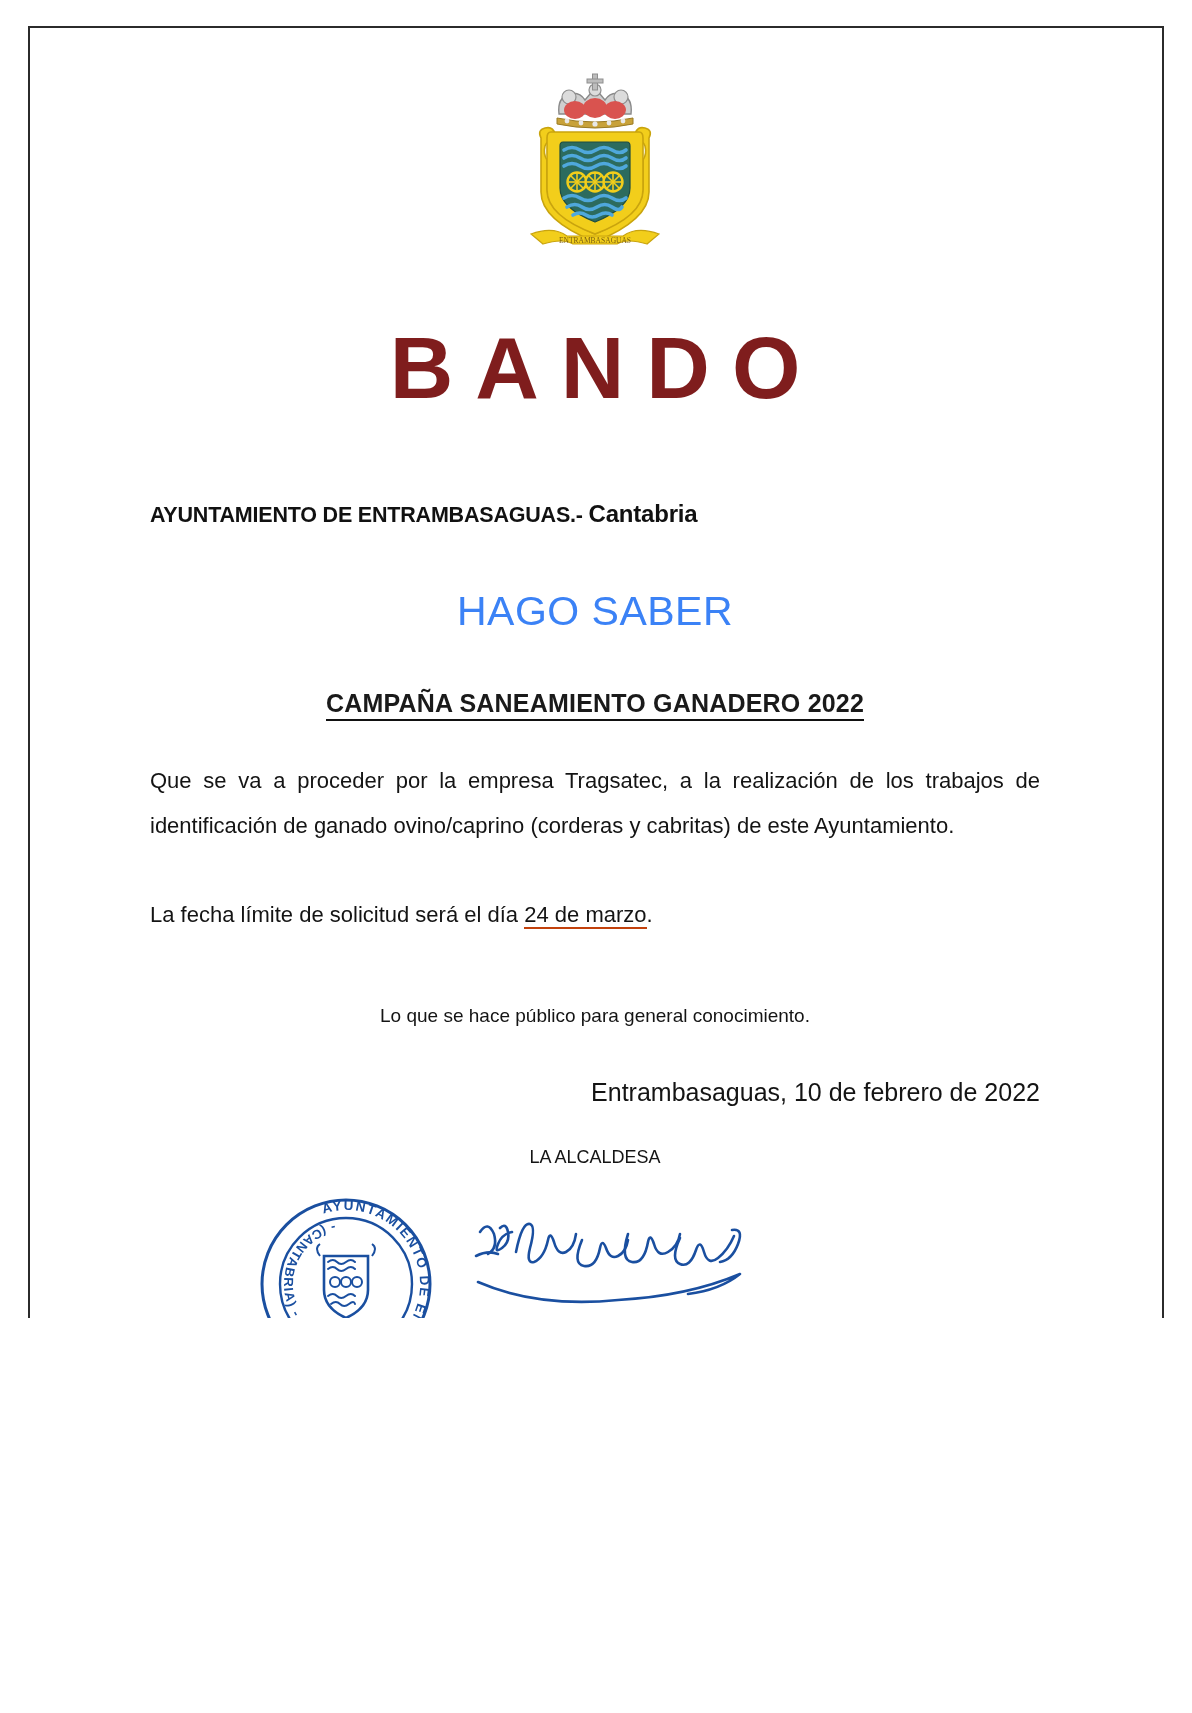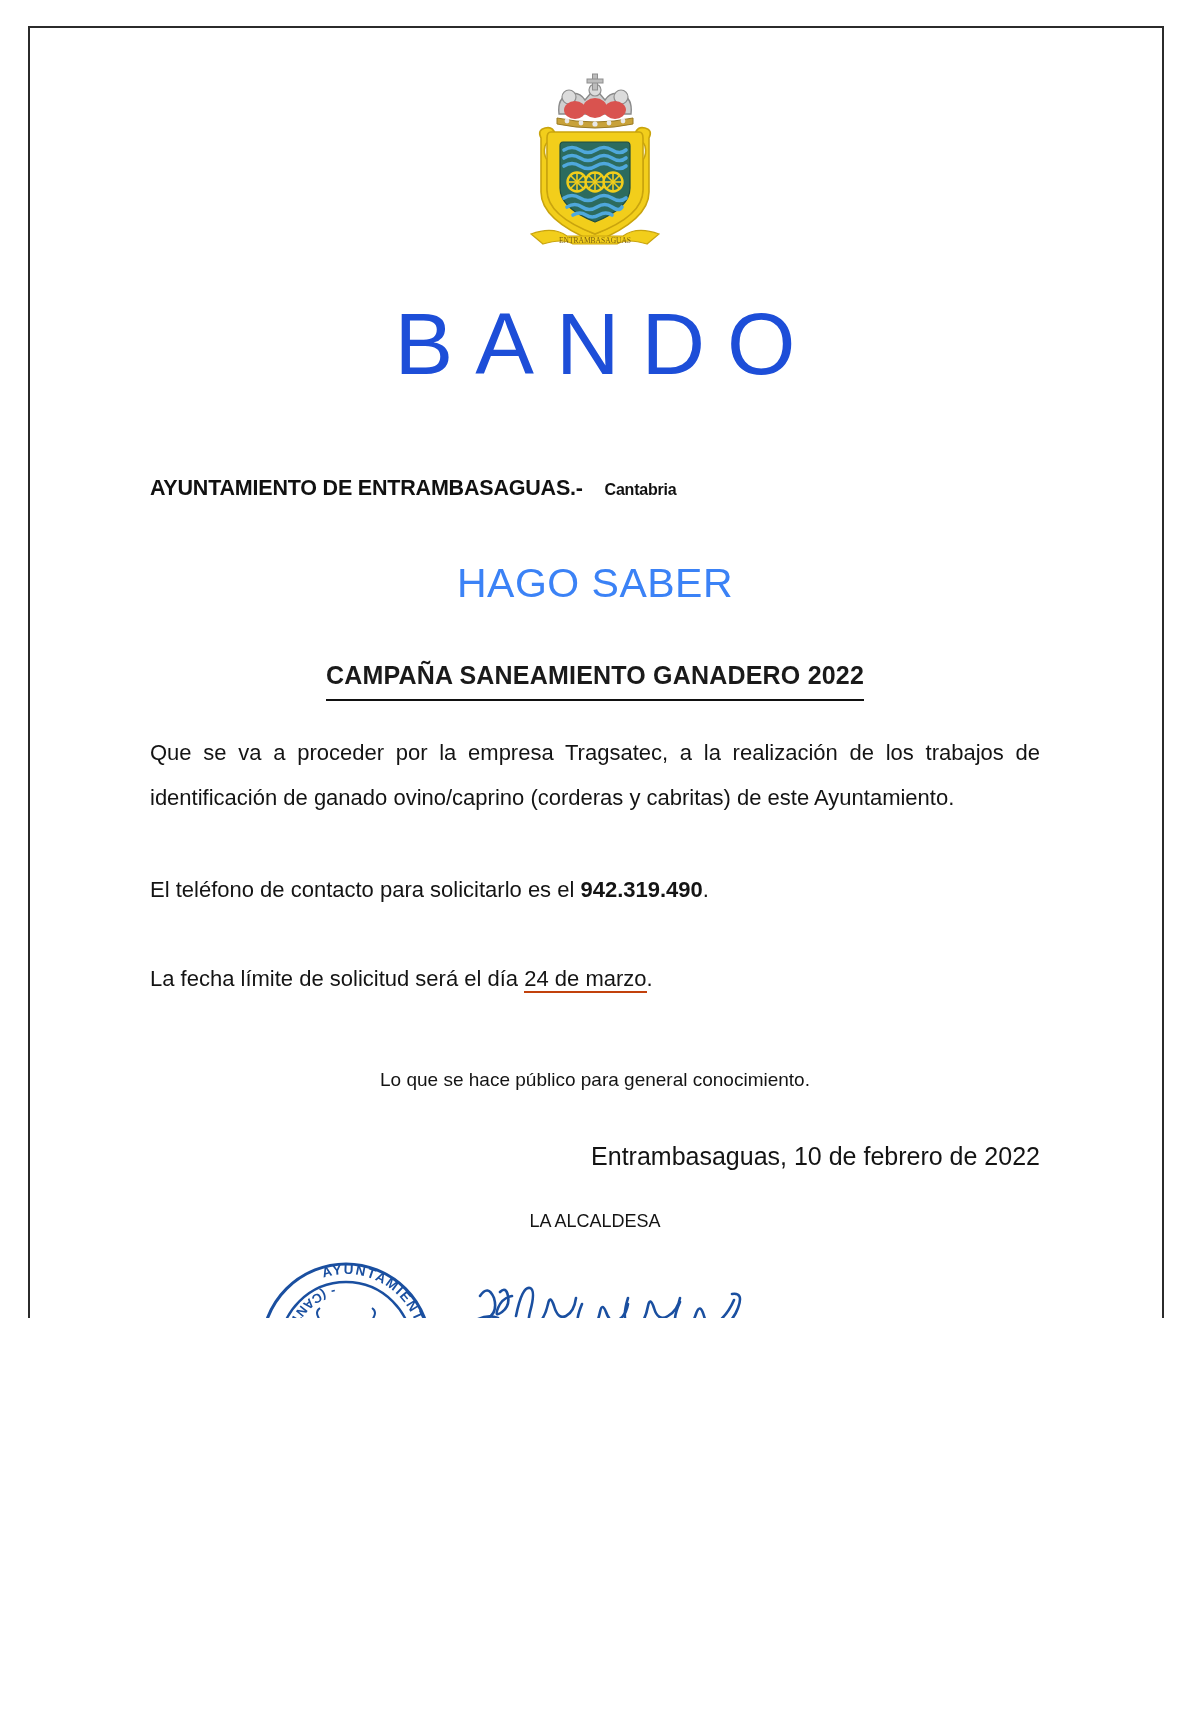--- a/index.html
+++ b/index.html
@@ -43,42 +43,41 @@
   }
   .crest {
     width: 176px;
     height: 180px;
     display: block;
   }
 
   
   .bando-title {
     text-align: center;
-    font-weight: normal;
+    font-weight: bold;
     font-size: 88px;
     letter-spacing: 22px;
     text-indent: 22px;
-    color: #1d4ed8;
-    margin-top: 52px;
+    color: #7f1d1d;
+    margin-top: 76px;
     line-height: 1;
     font-family: "Liberation Sans", sans-serif;
   }
 
   
   .authority {
     margin-top: 86px;
     font-size: 21.5px;
     font-weight: bold;
     line-height: 1.32;
     letter-spacing: -0.2px;
     color: #111;
   }
   .authority .region {
-    font-size: 16px;
-    margin-left: 16px;
+    font-size: 24px;
   }
 
   
   .hago-saber {
     text-align: center;
     font-size: 41px;
     font-weight: normal;
     margin-top: 58px;
     letter-spacing: 0.5px;
     color: #3b82f6;
@@ -87,21 +86,21 @@
   
   .campaign {
     text-align: center;
     font-size: 25px;
     font-weight: bold;
     margin-top: 54px;
     letter-spacing: 0.2px;
   }
   .campaign span {
     border-bottom: 2.5px solid #111;
-    padding-bottom: 10px;
+    padding-bottom: 2px;
   }
 
   
   .para {
     font-size: 22px;
     line-height: 2.05;
     margin-top: 40px;
     color: #141414;
   }
   .para.justify {
@@ -238,21 +237,20 @@
     </div>
 
     <div class="hago-saber">HAGO SABER</div>
 
     <div class="campaign">
       <span>CAMPAÑA SANEAMIENTO GANADERO 2022</span>
     </div>
 
     <div class="para justify">Que se va a proceder por la empresa Tragsatec, a la realización de los trabajos de identificación de ganado ovino/caprino (corderas y cabritas) de este Ayuntamiento.</div>
 
-    <div class="para para-phone"><span>El teléfono de contacto para solicitarlo es el </span><b>942.319.490</b><span>.</span></div>
 
     <div class="para para-deadline"><span>La fecha límite de solicitud será el día </span><u class="solid">24 de marzo</u><span>.</span></div>
 
     <div class="para center para-public">Lo que se hace público para general conocimiento.</div>
 
     <div class="place-date">Entrambasaguas, 10 de febrero de 2022</div>
 
     <div class="signer">LA ALCALDESA</div>
 
     <div class="sign-block">

